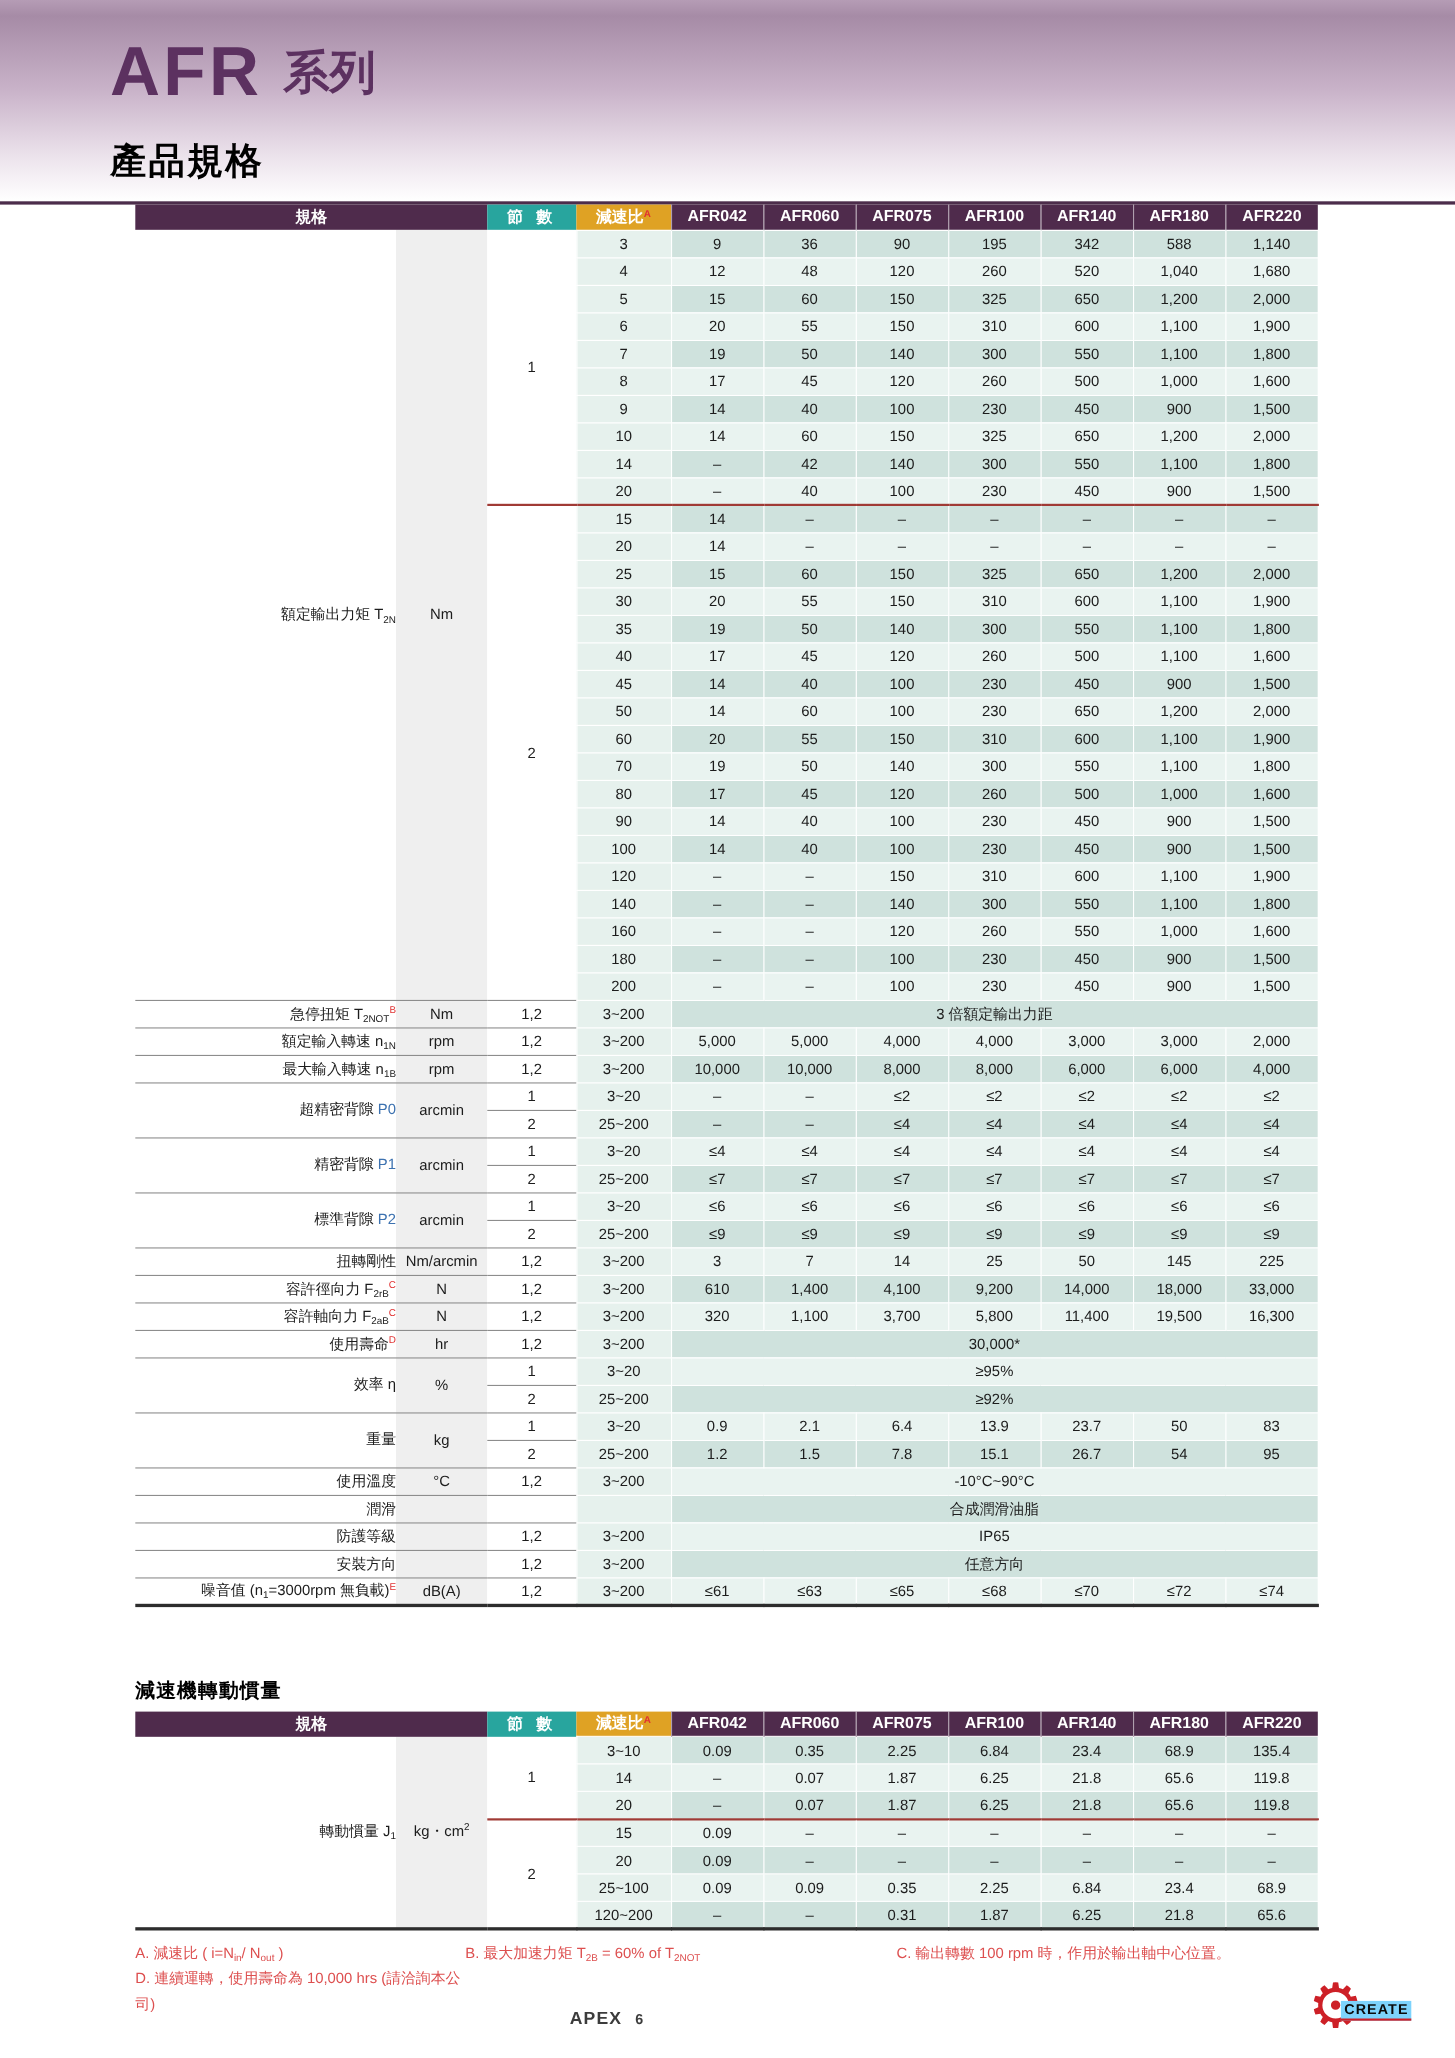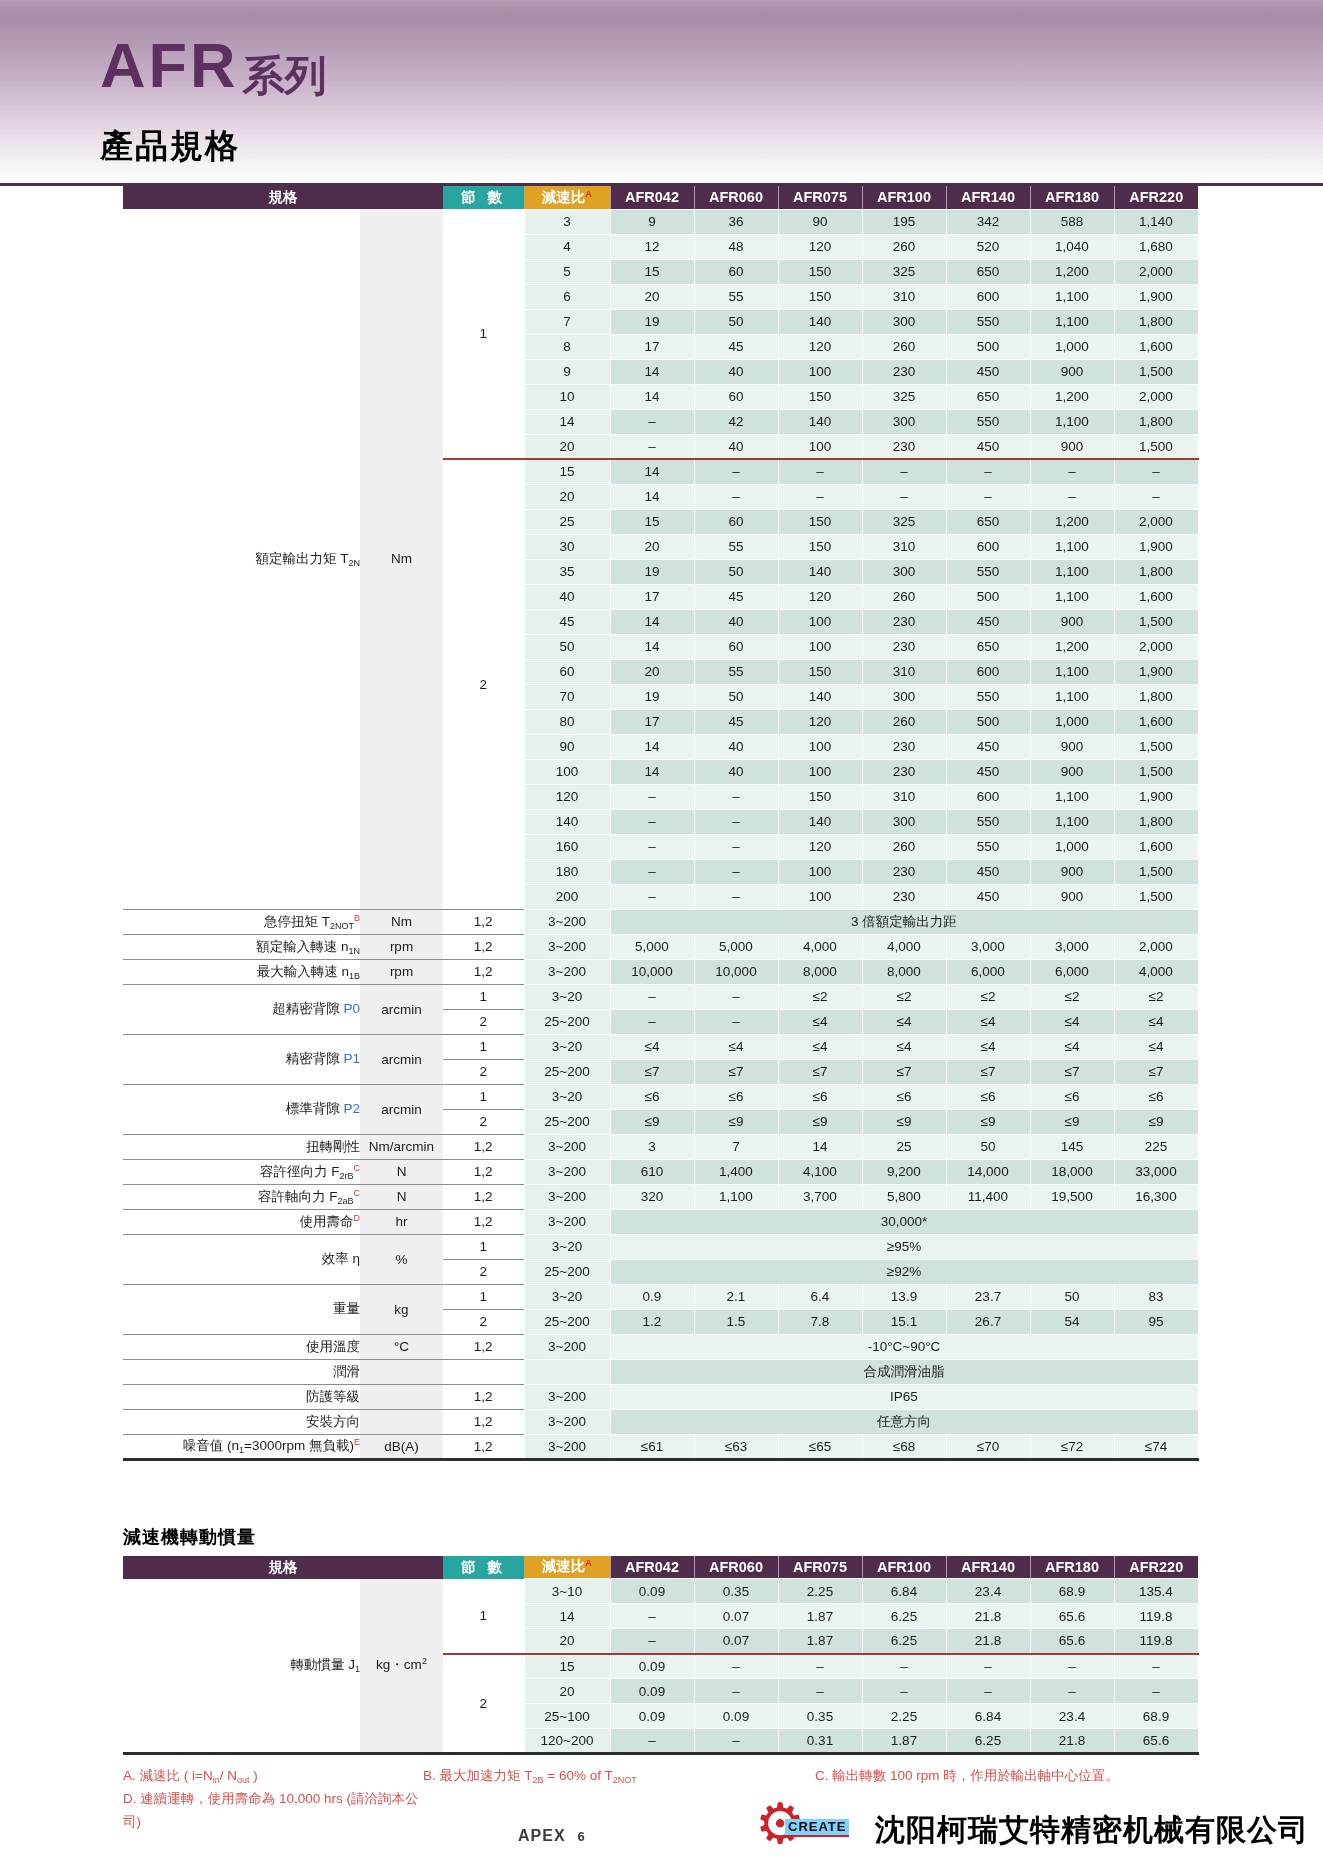--- a/index.html
+++ b/index.html
@@ -13,21 +13,21 @@
   .red{color:var(--sup_red)}
   .blue{color:var(--blue_label)}
 
   
   .banner{
     height:186px;
     background:linear-gradient(180deg,#b59cb5 0%,var(--banner_top) 8%,#c9b3c9 45%,#ece3ec 78%,#ffffff 100%);
     border-bottom:3px solid var(--banner_border);
     padding:34px 0 0 100px;
   }
-  .banner-title{display:flex;align-items:flex-end;gap:4px}
+  .banner-title{display:flex;align-items:center;gap:19px}
   .series{font-size:63px;font-weight:900;letter-spacing:3px;color:var(--title_purple);line-height:1}
   .series-suffix{font-size:42px;font-weight:700;color:var(--title_purple);line-height:1}
   .banner-sub{font-size:33px;font-weight:700;color:#000;margin-top:27px;letter-spacing:2px}
 
   
   .content{padding:0 123px}
   h2.section{font-size:18px;font-weight:700;color:#000;margin:26px 0 7px 0;letter-spacing:1px}
   h2.section2{margin-top:64px}
 
   table.spec-table{border-collapse:collapse;table-layout:fixed;width:1075px;border-bottom:3px solid #2d2d2d}
@@ -744,14 +744,13 @@
 
 <div class="apex">
   <span>APEX</span><span class="pg">6</span>
 </div>
 
 <div class="logo">
   <span class="gearwrap">
     <span class="gear">⚙︎</span>
     <span class="create">CREATE</span>
   </span>
-  <span class="company">沈阳柯瑞艾特精密机械有限公司</span>
 </div>
 
 </body></html>

